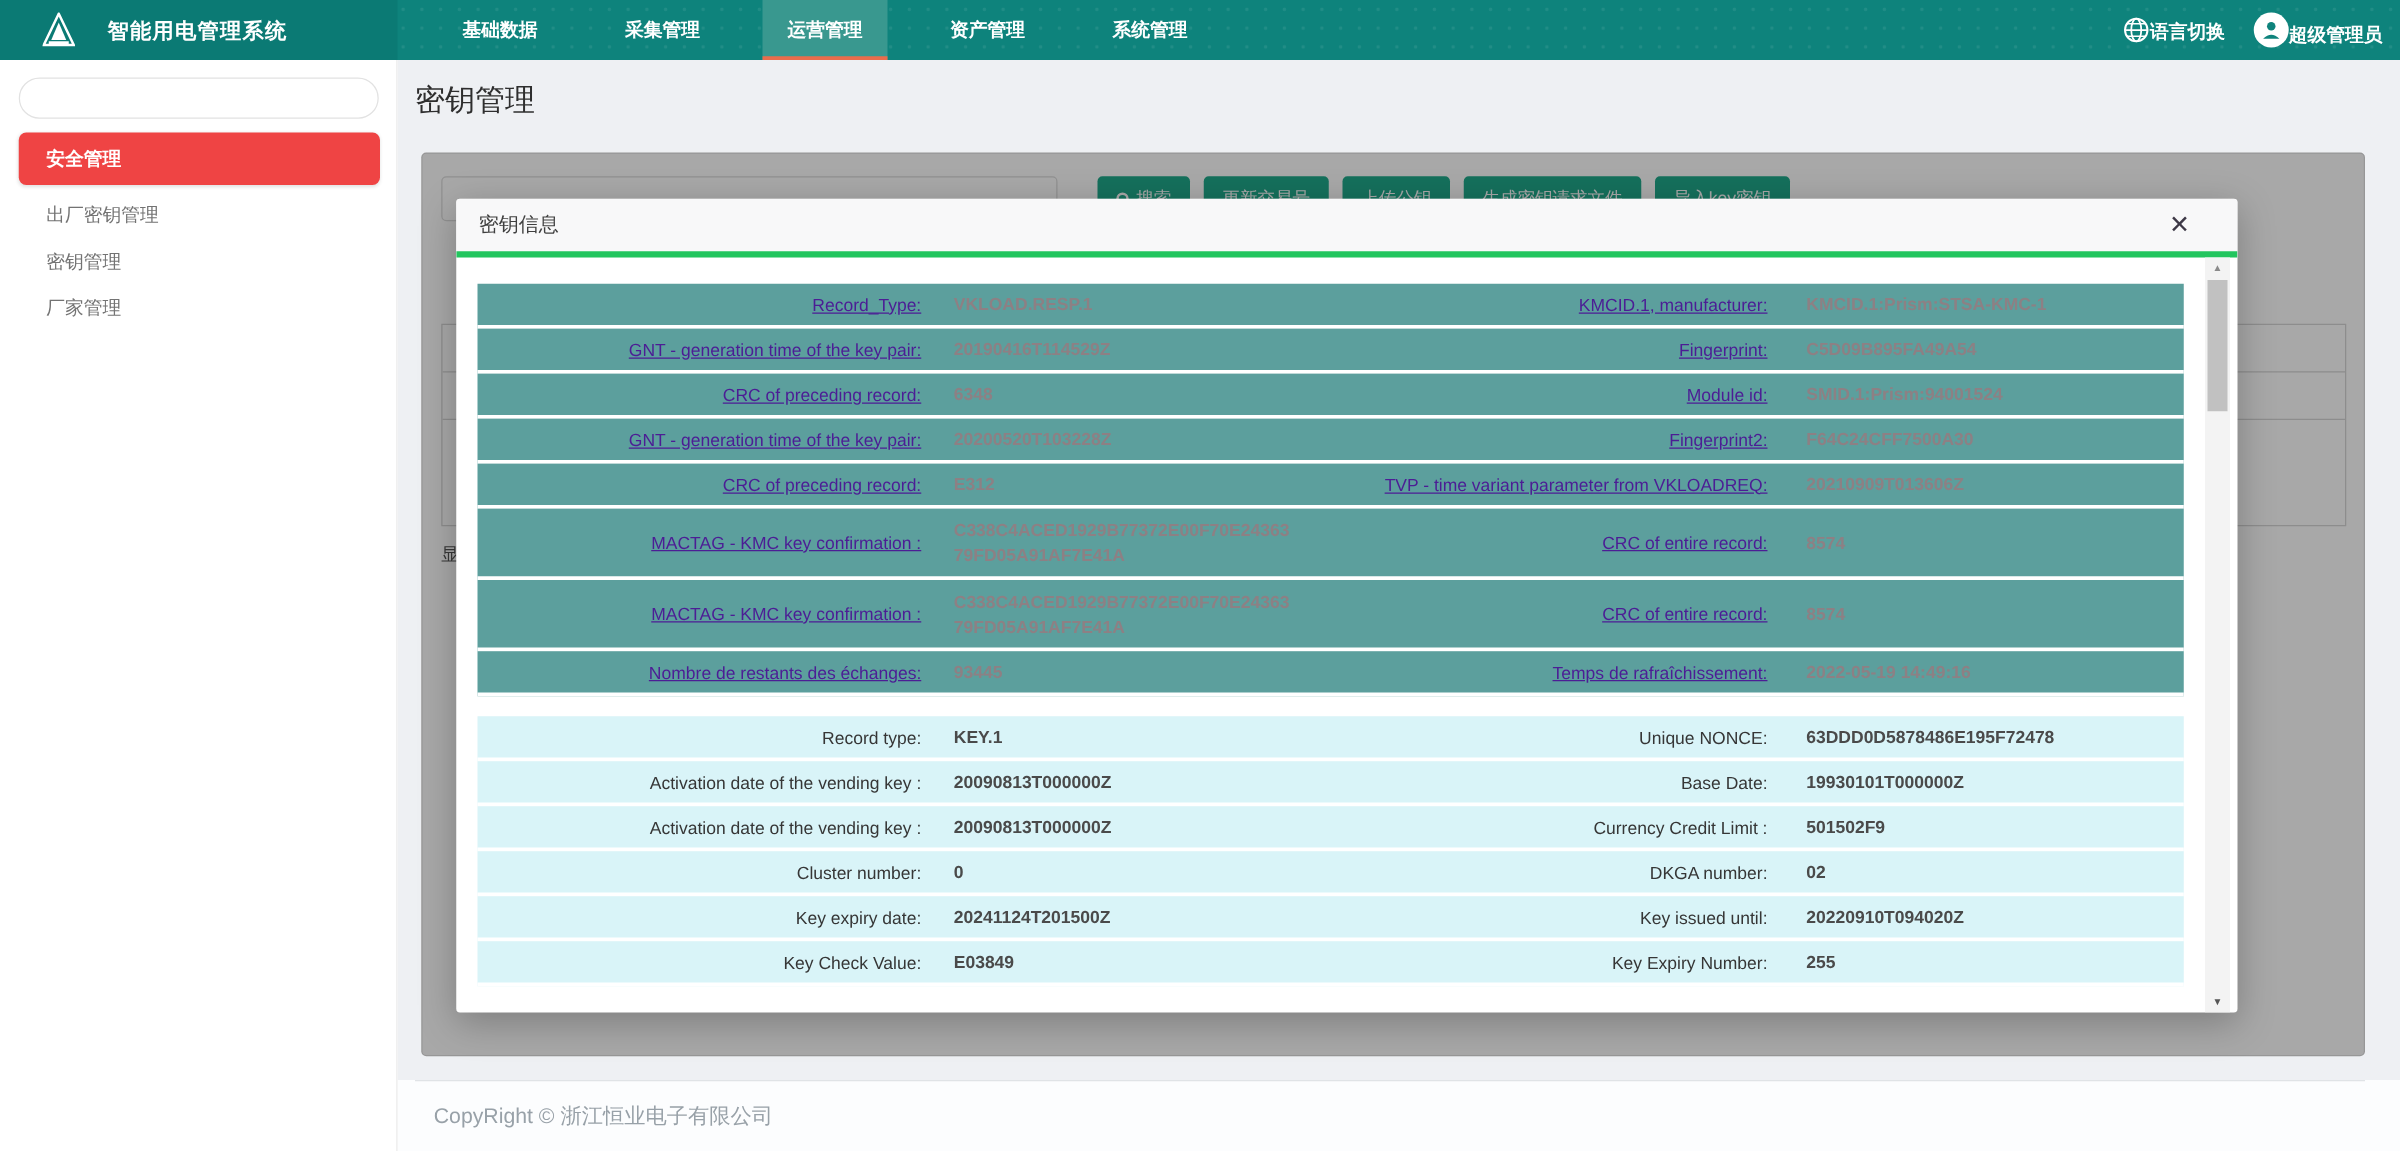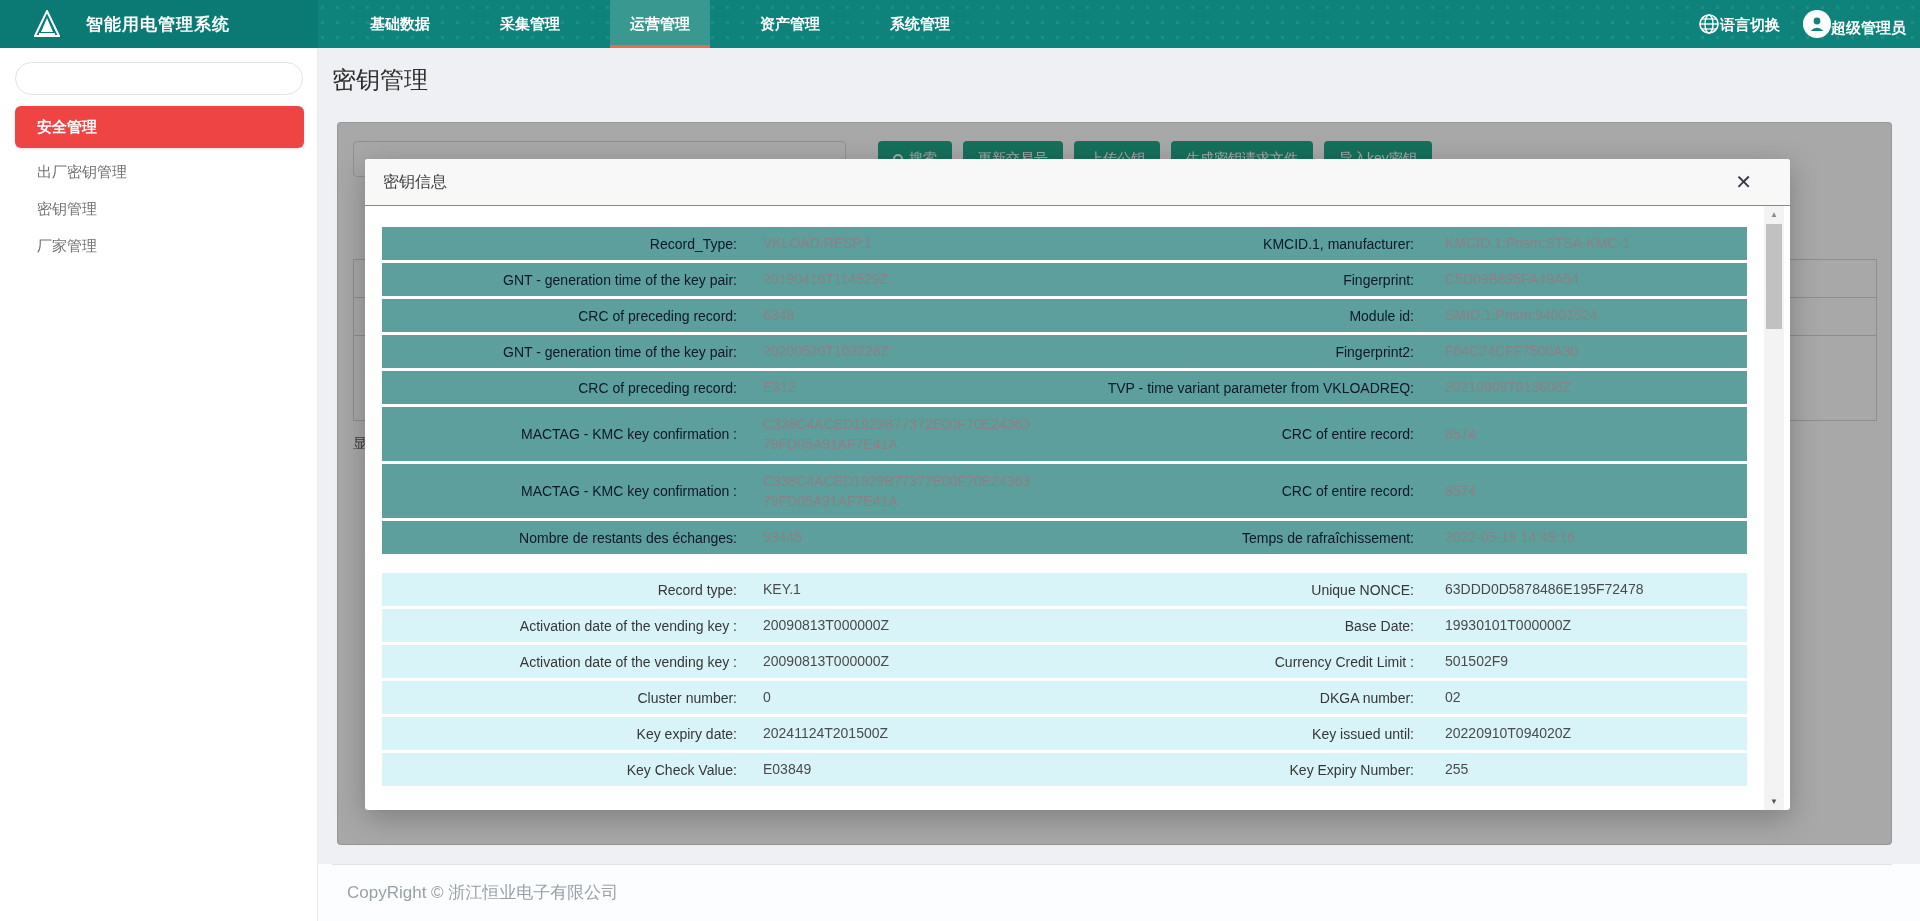--- a/index.html
+++ b/index.html
@@ -108,43 +108,43 @@
   }
   .bg-pagination { position:absolute; left:15px; top:312px; font-size:14px; color:#555; }
 
   
   .modal {
     position:absolute; left:365px; top:159px; width:1425px; height:651px;
     background:#fff; border-radius:3px; z-index:30; overflow:hidden;
     box-shadow:0 8px 30px rgba(0,0,0,0.25);
   }
   .modal-header {
-    height:47px; background:#f8f8f9; border-bottom:1px solid #22c55e;
+    height:47px; background:#f8f8f9; border-bottom:5px solid #22c55e;
     display:flex; align-items:center; padding:12px 18px; font-size:16px; color:#3f3f3f;
   }
   .modal-close {
     margin-left:auto; margin-right:20px; font-size:20px; color:#3d3846;
     cursor:pointer; line-height:1;
   }
   .modal-body { position:absolute; top:47px; left:0; right:0; bottom:0; padding:21px 40px 0 17px; overflow:hidden; }
   .rows-wrap { width:1365px; }
   .krow {
     display:grid; grid-template-columns:355px 300px 377px 333px;
     height:36px; border-bottom:3px solid #fff; align-items:center; font-size:14px;
   }
   .krow.tall { height:57px; }
   .kmc .krow { background:#5c9f9d; }
-  .kmc .lab { color:#0f172a; }
+  .kmc .lab { color:#4c1d95;text-decoration:underline; }
   .kmc .val { color:#8d8084; }
   .keys { margin-top:16px; }
   .keys .krow { background:#d9f4f8; }
   .keys .lab { color:#363636; }
   .keys .val { color:#4a4a4a; }
   .lab { text-align:right; white-space:nowrap; }
-  .val { padding-left:26px; word-break:break-all; line-height:1.45; }
+  .val { padding-left:26px; word-break:break-all; line-height:1.45;font-weight:bold; }
   .val.v2 { padding-left:31px; }
 
   .modal-scroll {
     position:absolute; top:47px; right:6px; bottom:0; width:20px; background:#f3f3f3;
   }
   .scroll-up { position:absolute; top:4px; left:0; right:0; text-align:center; font-size:8px; color:#8a8a8a; cursor:pointer; }
   .scroll-thumb { position:absolute; top:18px; left:2px; right:2px; height:105px; background:#c1c1c1; cursor:pointer; }
   .scroll-down { position:absolute; bottom:4px; left:0; right:0; text-align:center; font-size:8px; color:#555; cursor:pointer; }
 
   

